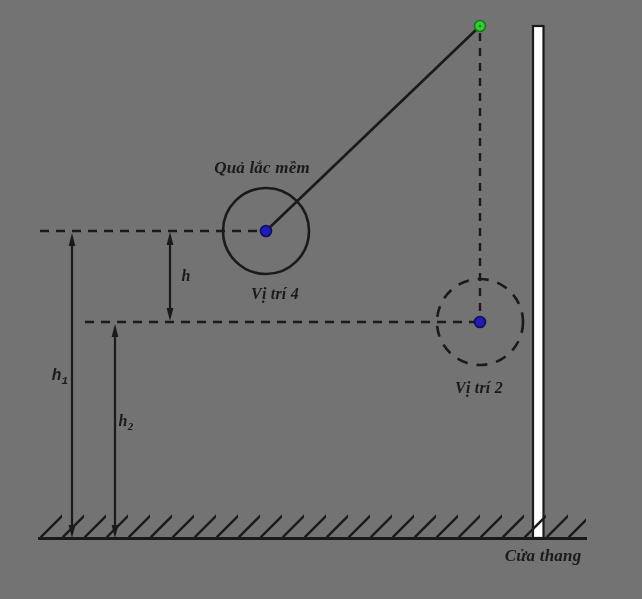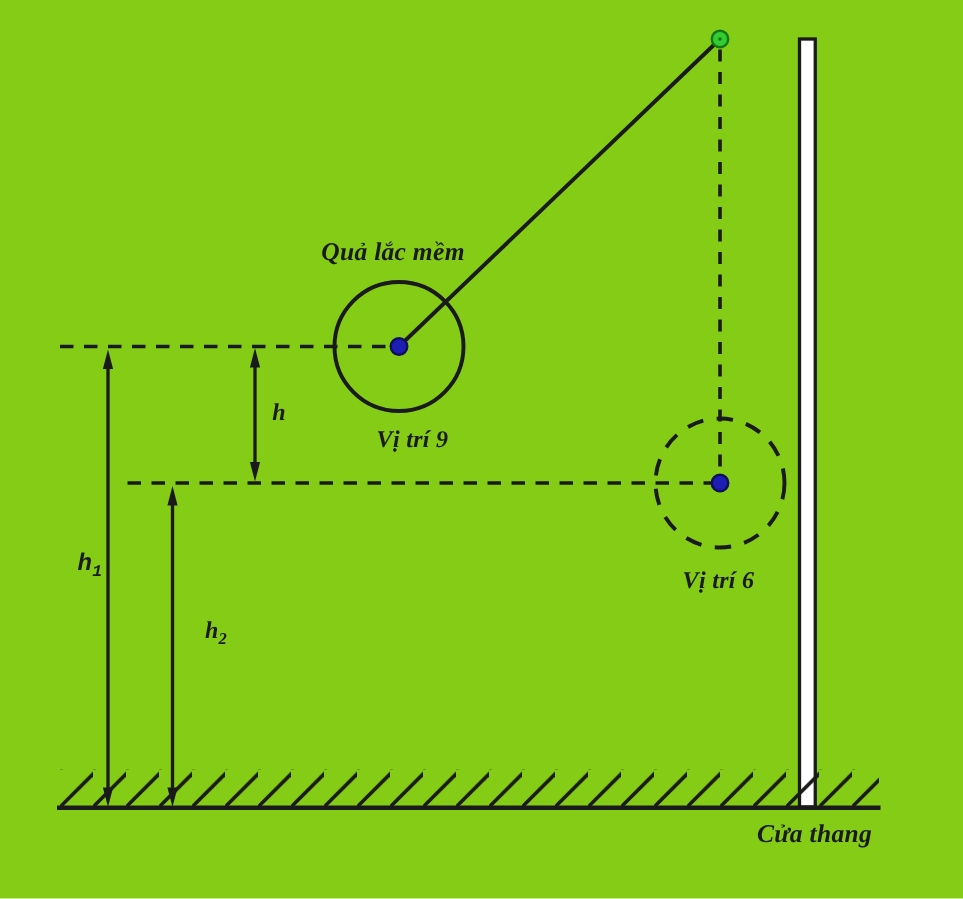--- a/index.html
+++ b/index.html
@@ -1,17 +1,17 @@
 <!DOCTYPE html>
 <html><head>
 <meta charset="utf-8">
 <style>
   html,body{margin:0;padding:0;background:#ffffff;}
   #stage{
-    position:relative;width:642px;height:599px;background:#84cc16;
+    position:relative;width:642px;height:599px;background:#737373;
     font-family:"Liberation Serif", serif;overflow:hidden;
   }
   #stage svg{position:absolute;left:0;top:0;}
   .label{
     position:absolute;transform:translate(-50%,-50%);
     font-style:italic;font-weight:bold;font-size:17px;color:#1a1a1a;
     white-space:nowrap;letter-spacing:0.2px;
   }
   .label sub{font-size:11px;line-height:0;}
   .label.small{font-size:16px;}
@@ -69,24 +69,24 @@
       <circle cx="480" cy="26" r="1.2" fill="#157815"></circle>
     </g>
 
     <circle cx="266" cy="231" r="5.5" stroke-width="1.6" fill="#1e1eb4" stroke="#0f0f60"></circle>
 
     <circle cx="480" cy="322" r="5.5" stroke-width="1.6" fill="#1e1eb4" stroke="#0f0f60"></circle>
   </svg>
 
   <span class="label" style="left:262px;top:168px;">Quả lắc mềm</span>
 
-  <span class="label small" style="left:275px;top:294px;">Vị trí 9</span>
+  <span class="label small" style="left:275px;top:294px;">Vị trí 4</span>
 
-  <span class="label small" style="left:479px;top:388px;">Vị trí 6</span>
+  <span class="label small" style="left:479px;top:388px;">Vị trí 2</span>
 
   <span class="label small" style="left:186px;top:276px;">h</span>
 
   <span class="label small" style="left:60px;top:376px;font-family:Liberation Mono, monospace;"><span>h</span><sub>1</sub></span>
 
-  <span class="label small" style="left:144px;top:421px;"><span>h</span><sub>2</sub></span>
+  <span class="label small" style="left:126px;top:421px;"><span>h</span><sub>2</sub></span>
 
   <span class="label" style="left:543px;top:556px;">Cửa thang</span>
 </div>
 
 </body></html>

